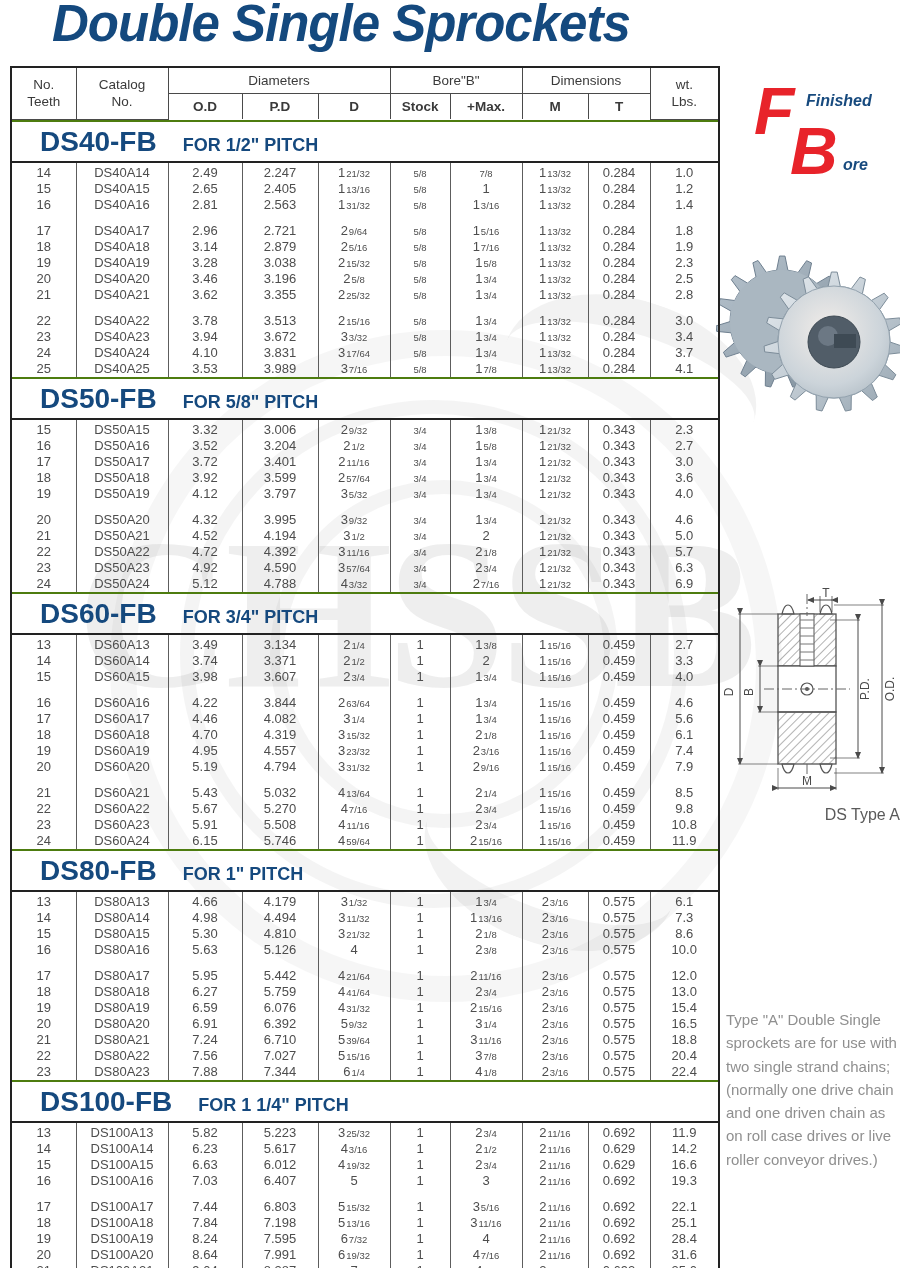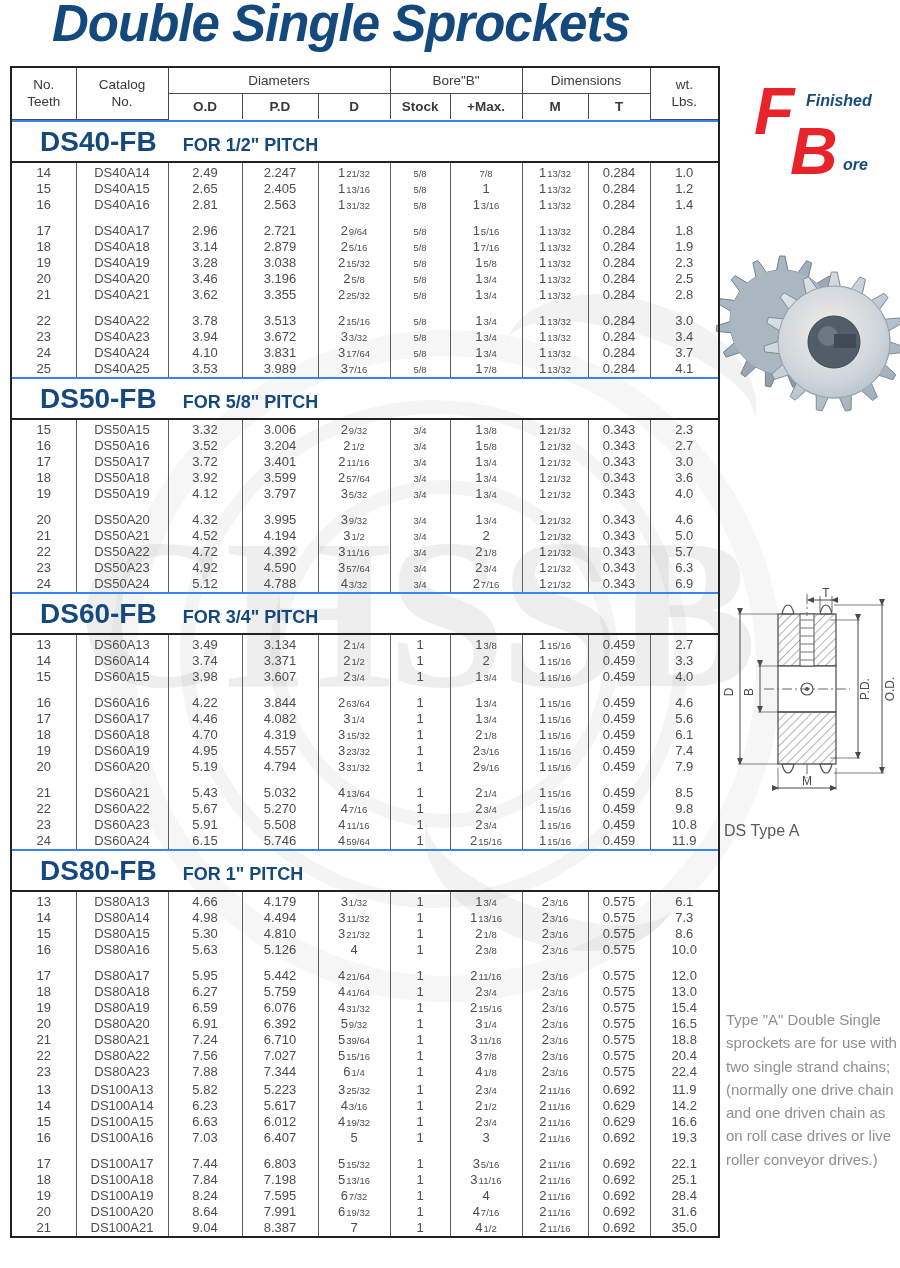--- a/index.html
+++ b/index.html
@@ -17,21 +17,21 @@
   .main-title{position:absolute;left:52px;top:-6px;z-index:2;font-size:51px;font-weight:bold;
               font-style:italic;color:#14497E;letter-spacing:-1px;}
   
   .tbl-wrap{position:absolute;left:10px;top:66px;width:706px;z-index:1;border:2px solid #222;}
   table{border-collapse:collapse;table-layout:fixed;width:100%;background:transparent;}
   .hdr th{border:1px solid #4a4a4a;font-weight:normal;color:#3a3a3a;font-size:13.5px;
           text-align:center;padding:0;height:25px;background:transparent;}
   .hdr th.noside-l{border-left:none;} .hdr th.noside-r{border-right:none;}
   .hdr th.notop{border-top:none;} .hdr tr:last-child th{border-bottom:none;font-weight:bold;}
   .hdr th span{display:block;line-height:17px;}
-  .sec-title{border-top:2px solid #3b82f6;border-bottom:2px solid #222;padding:4px 0 3px 28px;
+  .sec-title{border-top:2px solid #4d7c0f;border-bottom:2px solid #222;padding:4px 0 3px 28px;
              display:flex;align-items:baseline;gap:26px;}
   .sec-name{font-size:28px;font-weight:bold;color:#15497E;letter-spacing:0;}
   .sec-pitch{font-size:18px;font-weight:bold;color:#15497E;}
   .data td{border-left:1px solid #5d5d5d;border-right:1px solid #5d5d5d;border-top:none;border-bottom:none;
            text-align:center;color:#4d4d4d;font-size:13px;height:15px;line-height:15px;padding:0;
            white-space:nowrap;overflow:visible;}
   .data td:first-child{border-left:none;} .data td:last-child{border-right:none;}
   .data tr.gap td{height:8px;}
   .data tr.gtop td{padding-top:2px;}
   .fr{font-size:9.5px;} .wh + .fr{margin-left:1px;}
@@ -41,21 +41,21 @@
               font-family:"Liberation Sans",sans-serif;line-height:1;}
   .fb-f{left:6px;top:2px;font-size:66px;}
   .fb-b{left:42px;top:42px;font-size:66px;}
   .fb-word{position:absolute;font-weight:bold;color:#174A7E;font-size:16px;font-style:italic;}
   .fb-finished{left:58px;top:16px;}
   .fb-ore{left:95px;top:80px;}
   
   .photo{position:absolute;left:716px;top:190px;width:184px;height:282px;z-index:1;}
   .diagram{position:absolute;left:724px;top:588px;width:176px;z-index:1;}
   .diagram svg{display:block;}
-  .diag-caption{text-align:left;font-size:16px;color:#5a5a5a;margin-top:20px;}
+  .diag-caption{text-align:right;font-size:16px;color:#5a5a5a;margin-top:4px;}
   .diag-label{font-size:12px;fill:#4a4a4a;font-family:"Liberation Sans",sans-serif;}
   
   .side-note{position:absolute;left:726px;top:1008px;width:172px;z-index:1;font-size:15px;
              color:#8f8f8f;line-height:1.55;}
   .footer-note{position:absolute;left:14px;top:1222px;width:876px;z-index:1;font-size:15.5px;
                color:#B13840;line-height:1.35;}
 </style>
 </head>
 <body>
 <div class="page">
@@ -842,20 +842,24 @@
                 <td><span class="wh">1</span></td>
                 <td><span class="wh">4</span><span class="fr">1/8</span></td>
                 <td><span class="wh">2</span><span class="fr">3/16</span></td>
                 <td><span class="wh">0.575</span></td>
                 <td><span class="wh">22.4</span></td>
               </tr>
             </tbody>
           </table>
         </div>
         <div class="sec">
+          <div class="sec-title">
+            <span class="sec-name">DS100-FB</span>
+            <span class="sec-pitch">FOR 1 1/4" PITCH</span>
+          </div>
           <table class="data">
             <colgroup>
               <col style="width: 64px;">
               <col style="width: 92px;">
               <col style="width: 74px;">
               <col style="width: 76px;">
               <col style="width: 72px;">
               <col style="width: 60px;">
               <col style="width: 72px;">
               <col style="width: 66px;">

